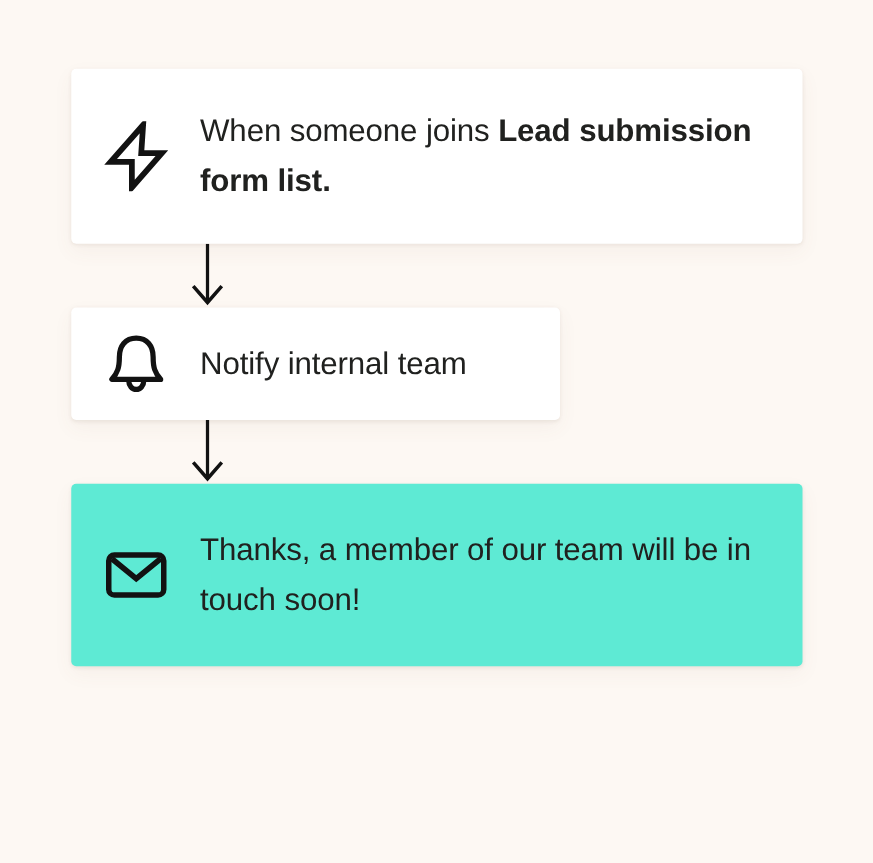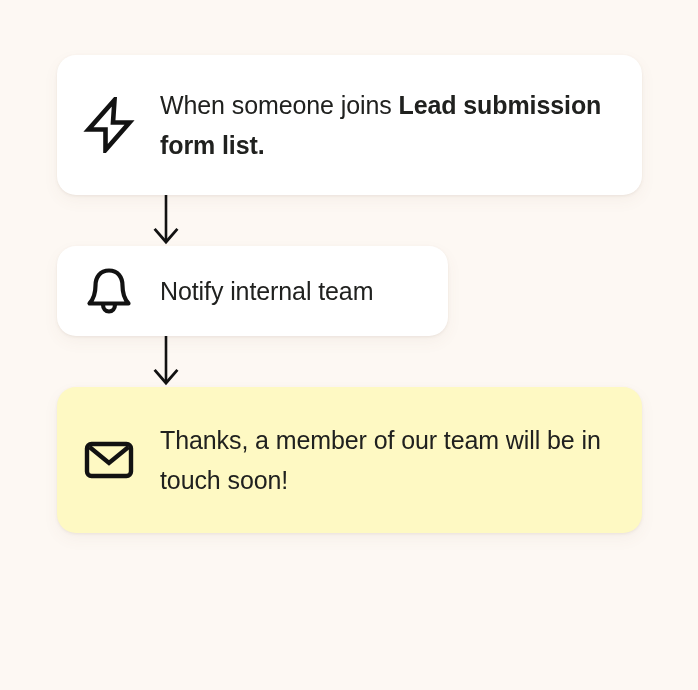--- a/index.html
+++ b/index.html
@@ -20,32 +20,32 @@
     position:absolute;
     left:57px;
     top:55px;
     width:585px;
   }
 
   
   .card {
     display:flex;
     align-items:center;
-    border-radius:19px;
+    border-radius:4px;
     position:relative;
   }
 
   .card-white {
     background:#ffffff;
     box-shadow:0 1px 3px rgba(120,100,80,0.10),
                0 6px 16px rgba(120,100,80,0.055);
   }
 
   .card-green {
-    background:#fef9c3;
+    background:#5eead4;
     box-shadow:0 1px 3px rgba(120,100,80,0.10),
                0 6px 16px rgba(120,100,80,0.055);
   }
 
   .card-trigger { width:585px; height:140px; }
   .card-action  { width:391px; height:90px; }
   .card-message { width:585px; height:146px; }
 
   .icon-slot {
     width:103px;

